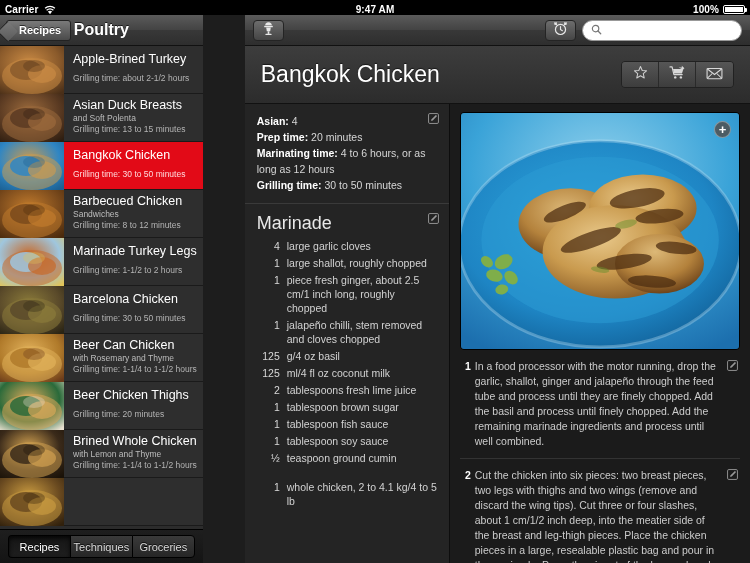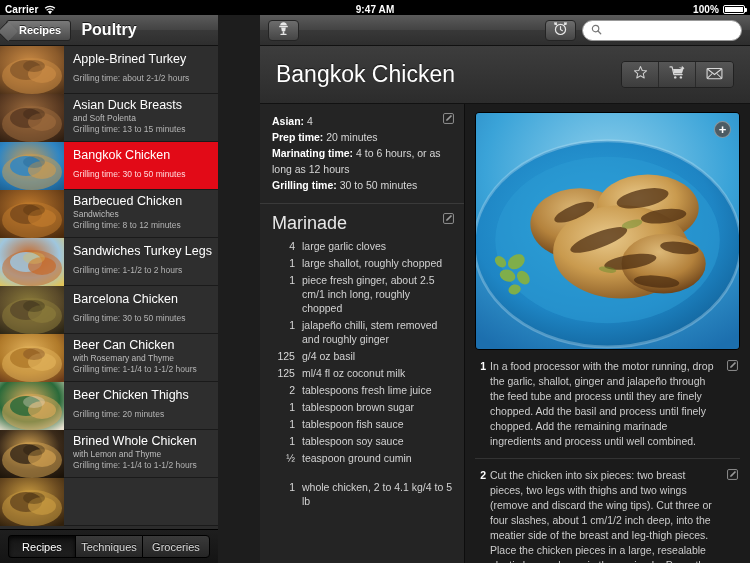--- a/index.html
+++ b/index.html
@@ -302,21 +302,21 @@
                   </radialGradient>
                 </defs>
                 <rect width="64" height="48" fill="url(#g4)"></rect>
                 <ellipse cx="32" cy="30" rx="30" ry="18" fill="#c76a2a" opacity=".55"></ellipse>
                 <ellipse cx="26" cy="24" rx="16" ry="10" fill="#9fc6de" opacity=".85"></ellipse>
                 <ellipse cx="42" cy="28" rx="14" ry="9" fill="#c76a2a" opacity=".7"></ellipse>
                 <ellipse cx="34" cy="20" rx="11" ry="6" fill="#e0c45a" opacity=".35"></ellipse>
               </svg>
             </div>
             <div class="rec-info">
-              <div class="rec-title">Sandwiches Turkey Legs</div>
+              <div class="rec-title">Marinade Turkey Legs</div>
               <div class="rec-time">Grilling time: 1-1/2 to 2 hours</div>
             </div>
           </div>
           <div class="rec-row nosub">
             <div class="rec-thumb">
               <svg viewBox="0 0 64 48" preserveAspectRatio="none">
                 <defs>
                   <radialGradient id="g5" cx="45%" cy="35%" r="80%">
                     <stop offset="0%" stop-color="#8a7a3a"></stop>
                     <stop offset="60%" stop-color="#5a4a2a"></stop>
@@ -534,21 +534,21 @@
                 <div class="ing-row">
                   <div class="ing-qty">1</div>
                   <div class="ing-txt">large shallot, roughly chopped</div>
                 </div>
                 <div class="ing-row">
                   <div class="ing-qty">1</div>
                   <div class="ing-txt">piece fresh ginger, about 2.5 cm/1 inch long, roughly chopped</div>
                 </div>
                 <div class="ing-row">
                   <div class="ing-qty">1</div>
-                  <div class="ing-txt">jalapeño chilli, stem removed and roughly ginger</div>
+                  <div class="ing-txt">jalapeño chilli, stem removed and cloves chopped</div>
                 </div>
                 <div class="ing-row">
                   <div class="ing-qty">125</div>
                   <div class="ing-txt">g/4 oz basil</div>
                 </div>
                 <div class="ing-row">
                   <div class="ing-qty">125</div>
                   <div class="ing-txt">ml/4 fl oz coconut milk</div>
                 </div>
                 <div class="ing-row">

